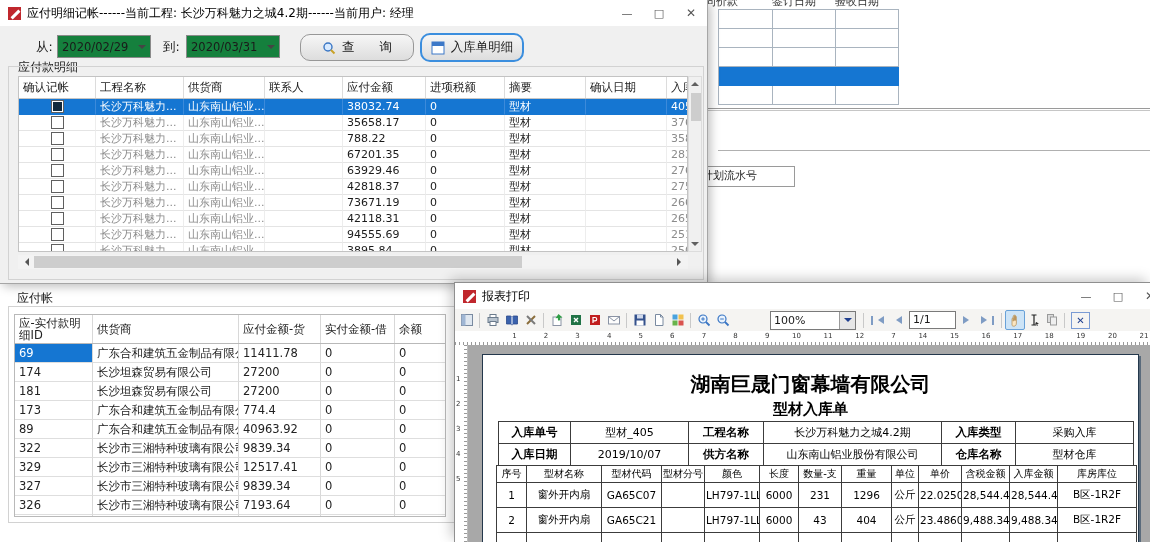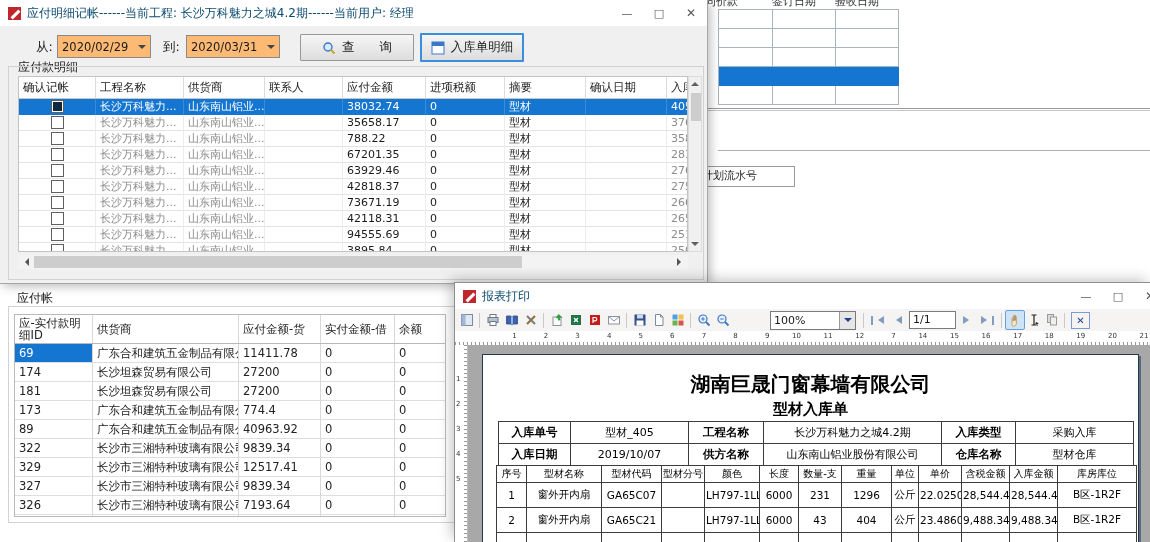--- a/index.html
+++ b/index.html
@@ -5,31 +5,31 @@
   html,body{margin:0;padding:0}
   body{position:relative;width:1150px;height:542px;overflow:hidden;background:#fff;
        font-family:"DejaVu Sans",sans-serif;font-size:12px;color:#1a1a1a;
        -webkit-font-smoothing:antialiased}
   .abs{position:absolute}
   
   .win{background:#f0f0f0;box-shadow:0 0 0 1px #a6a6a6,3px 3px 10px rgba(0,0,0,.28)}
   .tbar{position:absolute;left:0;top:0;right:0;height:26px;background:#fff;display:flex;align-items:center}
   .appico{width:13px;height:13px;margin:0 6px 0 8px;background:#c0272d;position:relative;flex:0 0 auto}
   .appico::after{content:"";position:absolute;left:2px;top:6px;width:11px;height:3px;background:#fff;transform:rotate(-45deg)}
-  .ttext{font-size:12px;color:#0c4a6e;white-space:nowrap;overflow:hidden}
+  .ttext{font-size:12px;color:#000000;white-space:nowrap;overflow:hidden}
   .wbtns{margin-left:auto;display:flex;height:100%}
   .wbtn{width:32px;height:100%;display:flex;align-items:center;justify-content:center;color:#555;font-size:11px}
   .wbtn.close{font-size:12px}
   
-  .combo{position:absolute;height:21px;background:#fdba74;border:1px solid #8a8a8a;display:flex;align-items:center;font-size:11.5px}
+  .combo{position:absolute;height:21px;background:#15803d;border:1px solid #8a8a8a;display:flex;align-items:center;font-size:11.5px}
   .combo .val{padding-left:4px;flex:1}
   .combo .dd{width:16px;height:100%;display:flex;align-items:center;justify-content:center}
   .tri-d{width:0;height:0;border:4px solid transparent;border-top-color:#444;margin-top:4px}
   .btn{position:absolute;height:25px;background:linear-gradient(#f6f6f6,#dddddd);border:1px solid #979797;
-       display:flex;align-items:center;justify-content:center;gap:6px;font-size:12.5px;border-radius:1px}
+       display:flex;align-items:center;justify-content:center;gap:6px;font-size:12.5px;border-radius:10px}
   .btn.focused{border:2px solid #3b8ede}
   
   .gbox{position:absolute;border:1px solid #d2d2d2}
   .glabel{position:absolute;font-size:12px;color:#222;background:#f0f0f0;padding:0 3px}
   .glabel2{position:absolute;font-size:12px;color:#222;background:#fff;padding:0 3px}
   
   #t1{position:absolute;left:18px;top:76px;width:670px;height:176px;background:#fff;border:1px solid #c3c3c3;overflow:hidden;box-sizing:border-box}
   .t1r{display:grid;grid-template-columns:77px 88px 81px 78px 83px 79px 81px 81px 22px;height:16px}
   .t1r.hd{height:21px;border-bottom:1px solid #c6c6c6}
   .t1r .td{padding:0 4px;font-size:11px;line-height:15px;white-space:nowrap;overflow:hidden;

